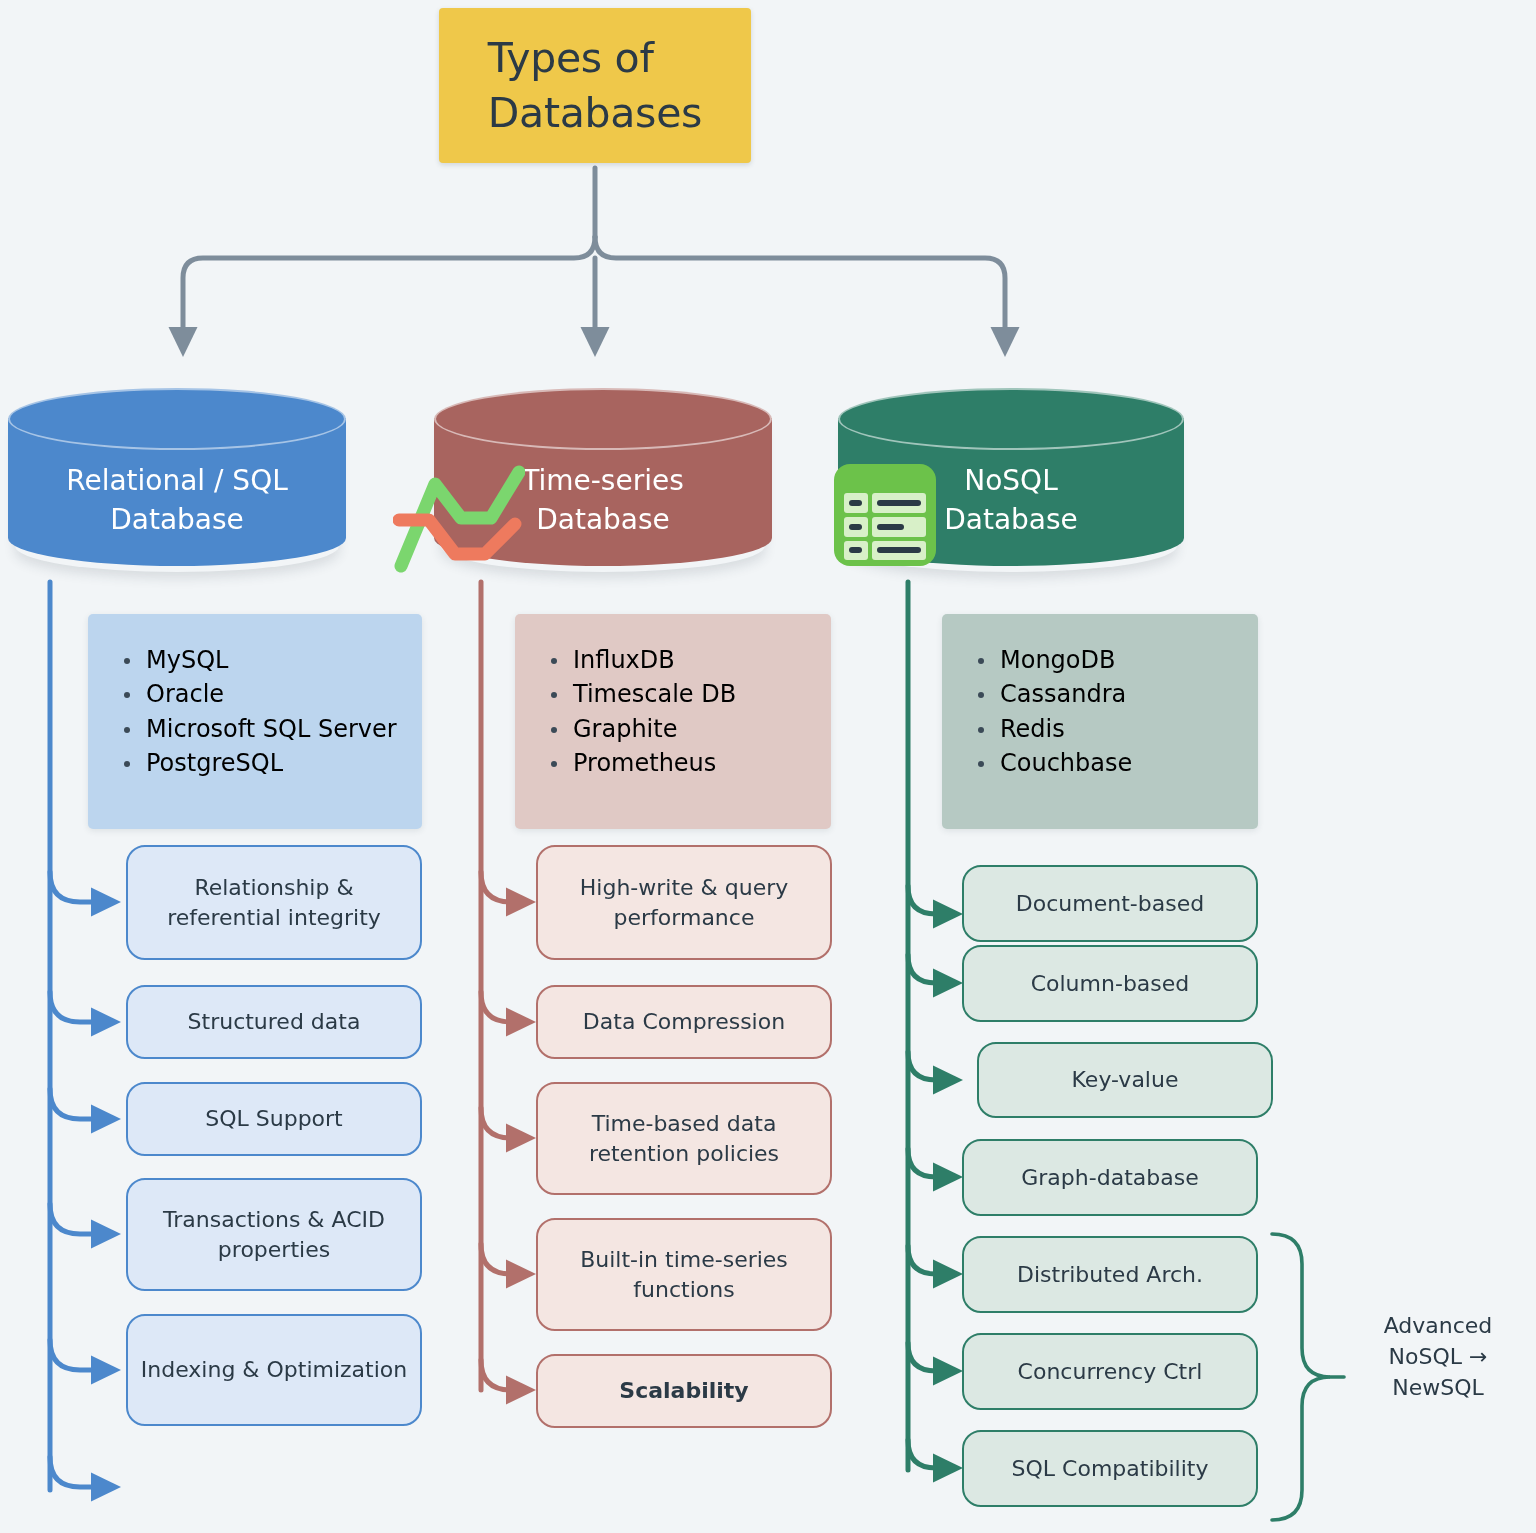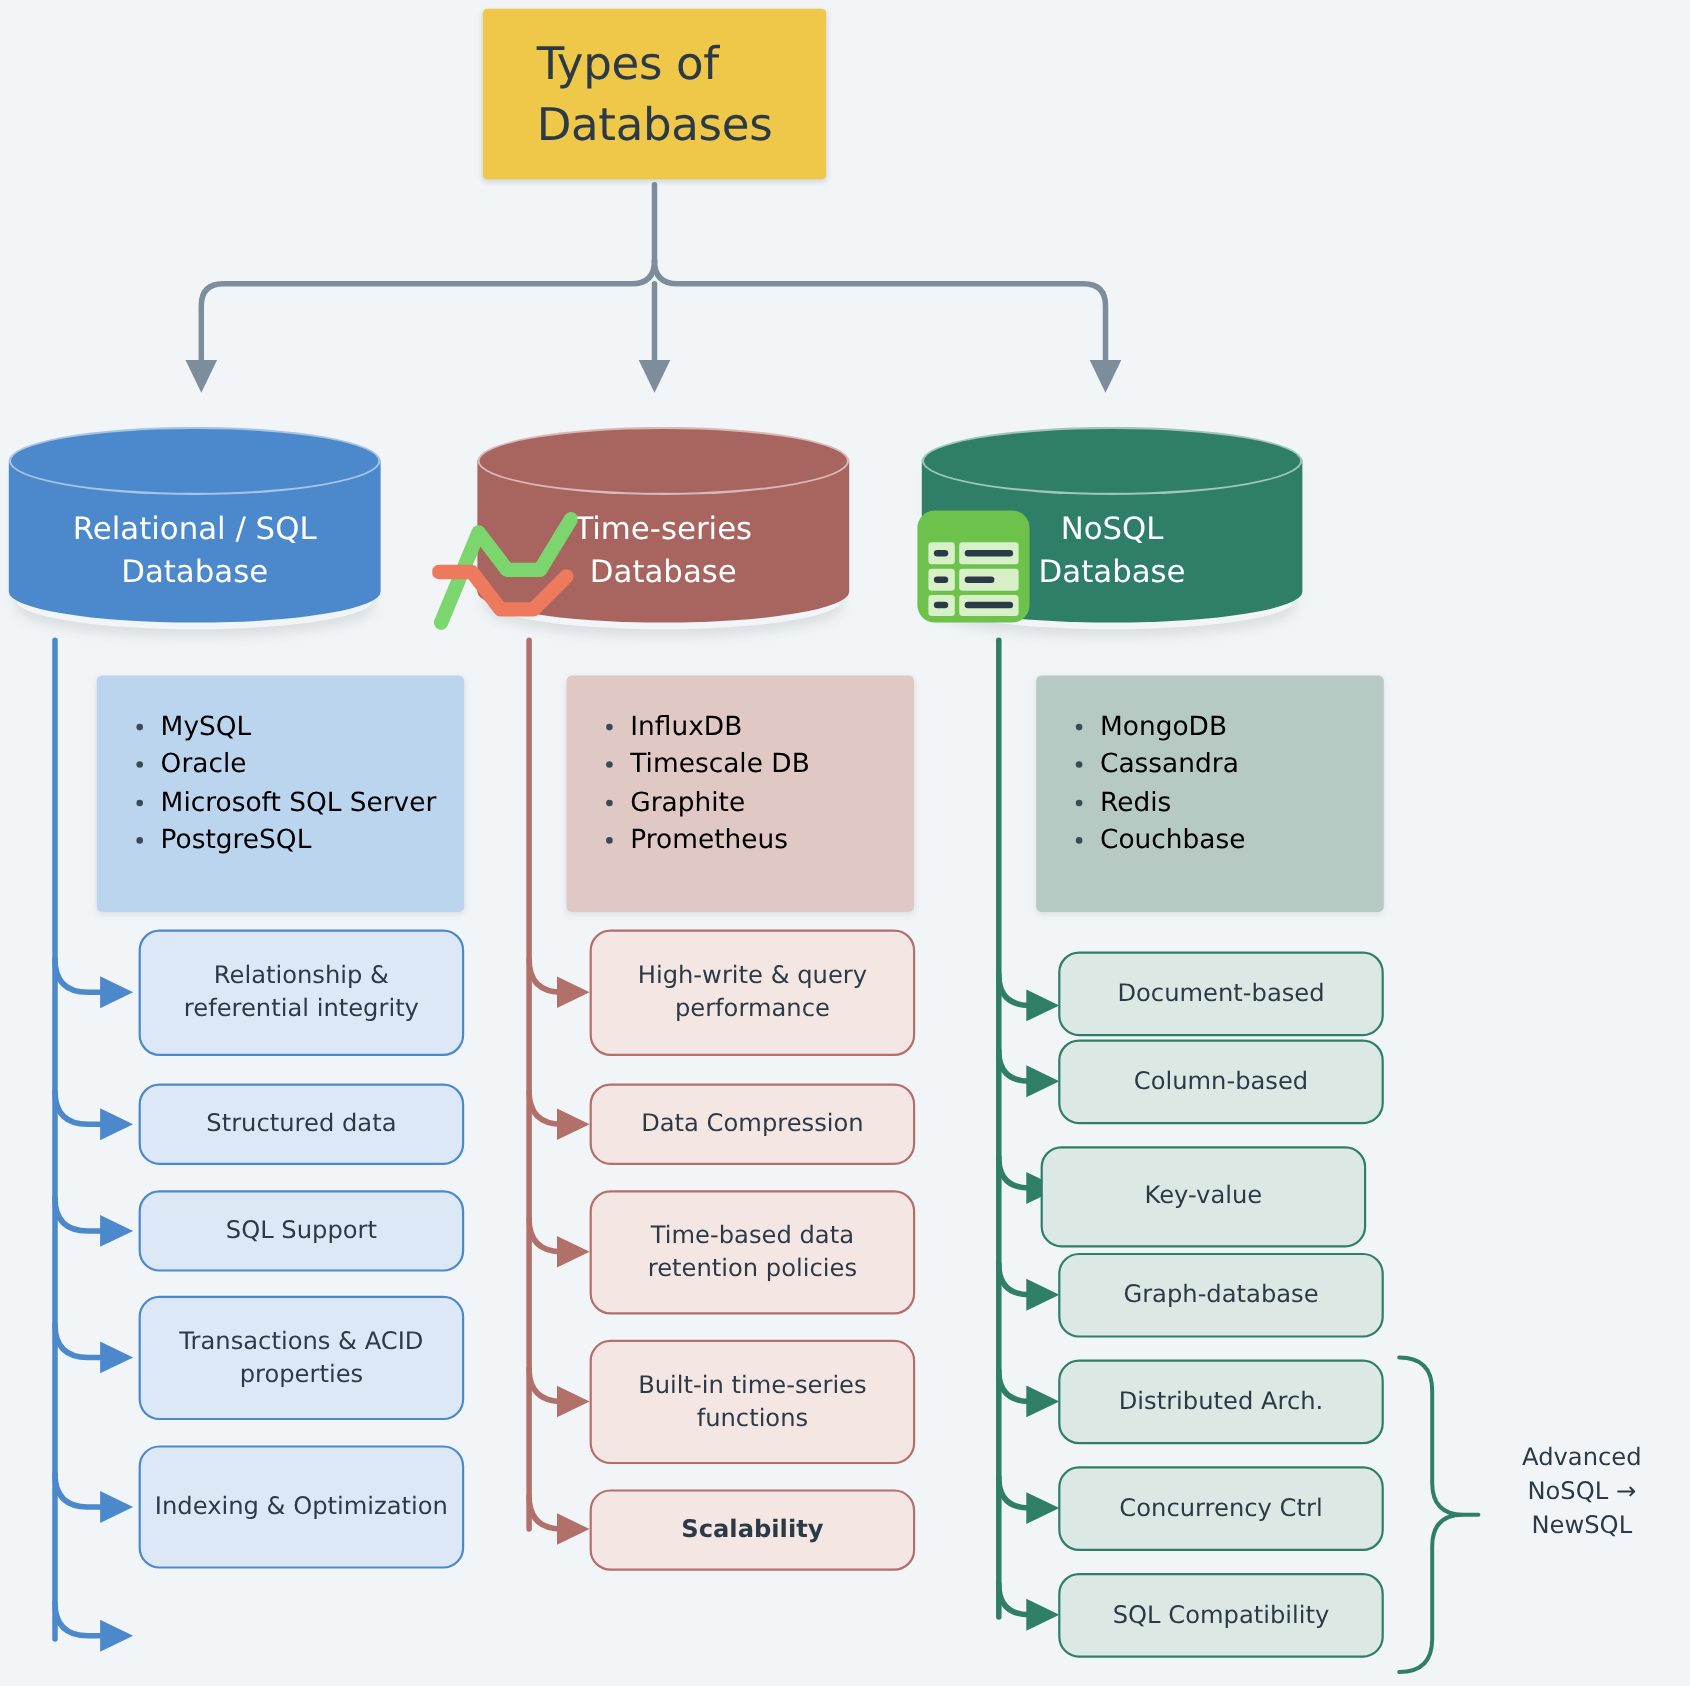--- a/index.html
+++ b/index.html
@@ -346,21 +346,21 @@
   <div class="card blue" style="left:126px; top:1314px; width:296px; height:112px;">Indexing &amp; Optimization</div>
 
   <div class="card red" style="left:536px; top:845px;  width:296px; height:115px;">High-write &amp; query performance</div>
   <div class="card red" style="left:536px; top:985px;  width:296px; height:74px;">Data Compression</div>
   <div class="card red" style="left:536px; top:1082px; width:296px; height:113px;">Time-based data retention policies</div>
   <div class="card red" style="left:536px; top:1218px; width:296px; height:113px;">Built-in time-series functions</div>
   <div class="card red" style="left:536px; top:1354px; width:296px; height:74px;font-weight:bold;">Scalability</div>
 
   <div class="card green" style="left:962px; top:865px;  width:296px; height:77px;">Document-based</div>
   <div class="card green" style="left:962px; top:945px;  width:296px; height:77px;">Column-based</div>
-  <div class="card green" style="left:946px; top:1042px; width:296px; height:92px;">Key-value</div>
+  <div class="card green" style="left:977px; top:1042px; width:296px; height:76px;">Key-value</div>
   <div class="card green" style="left:962px; top:1139px; width:296px; height:77px;">Graph-database</div>
   <div class="card green" style="left:962px; top:1236px; width:296px; height:77px;">Distributed Arch.</div>
   <div class="card green" style="left:962px; top:1333px; width:296px; height:77px;">Concurrency Ctrl</div>
   <div class="card green" style="left:962px; top:1430px; width:296px; height:77px;">SQL Compatibility</div>
 
   <div class="bracket-label">
     <span>Advanced</span><br>
     <span>NoSQL →</span><br>
     <span>NewSQL</span>
   </div>

